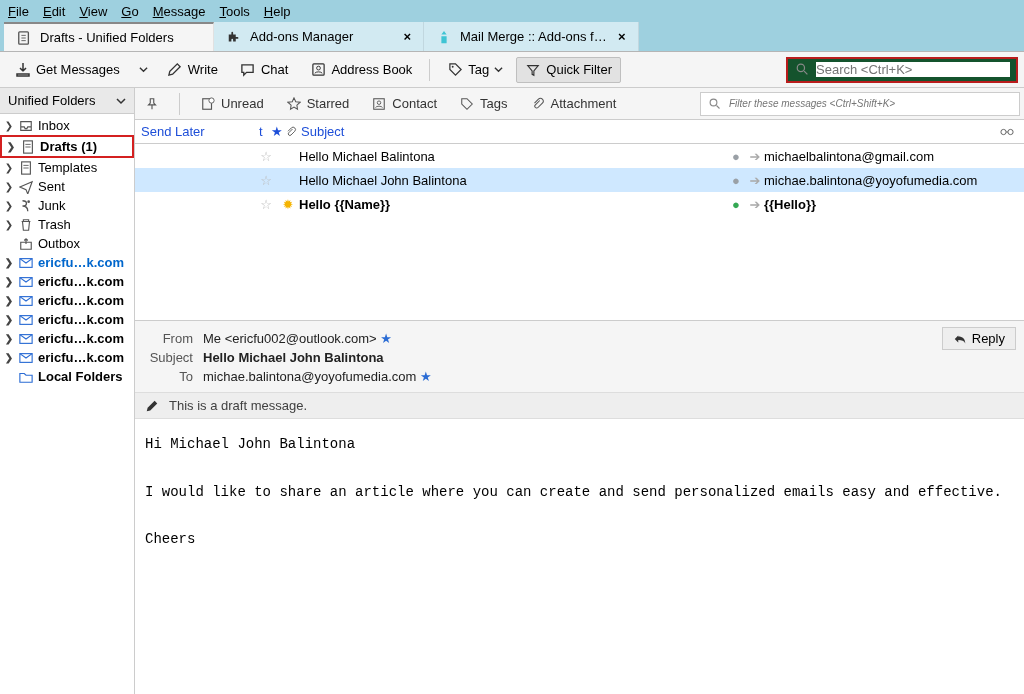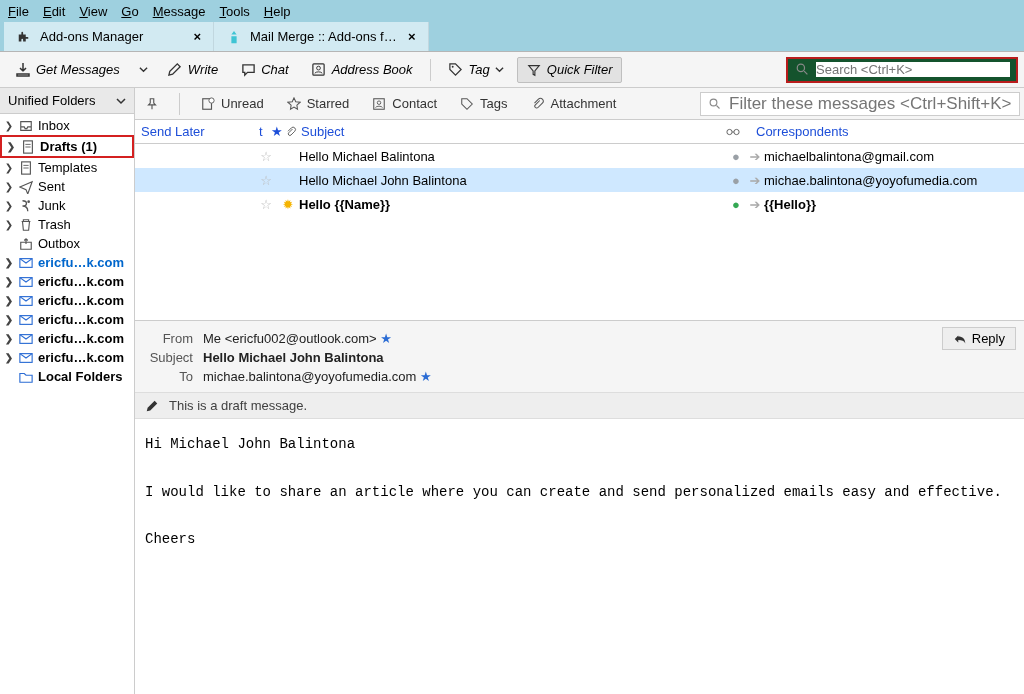--- a/index.html
+++ b/index.html
@@ -13,32 +13,32 @@
 
   
   .tabstrip { background: #9ed0df; display: flex; height: 30px; align-items: stretch; padding-left: 4px; border-bottom: 1px solid #b5b5b5;}
   .tab { display: flex; align-items: center; gap: 8px; padding: 0 12px; border-right: 1px solid rgba(0,0,0,.08);  min-width:210px;}
   .tab.active { background: #f5f5f5; border-top: 2px solid #888; }
   .tab .close { margin-left: auto; font-weight:bold; }
   .icon { display:inline-flex; width:16px; height:16px; align-items:center; justify-content:center;}
 
   
   .maintb { background: #f5f5f5; border-bottom:1px solid #ccc; display:flex; align-items:center; height:36px; padding:0 6px; gap:4px;}
-  .tbtn { display:flex; align-items:center; gap:5px; padding:4px 8px; border:1px solid transparent; border-radius:2px; cursor:default;font-style:italic;}
+  .tbtn { display:flex; align-items:center; gap:5px; padding:4px 8px; border:1px solid transparent; border-radius:2px; cursor:default;}
   .tbtn.drop { padding:4px 5px;}
   .sep { width:1px; background:#ccc; height:22px; margin:0 4px;}
   .tbtn.pressed{ background:#e2e2e2; border:1px solid #bfbfbf;}
   .searchbox { margin-left:auto; flex:0 0 232px; display:flex; align-items:center; border:2px solid #b91c1c; background:#14532d; height:26px; padding:0 6px; color:#888; gap:6px;}
   .searchbox input{ border:none; outline:none; flex:1; font-size:13px;}
 
   
   .filterbar { background:#f5f5f5; border-bottom:1px solid #ccc; display:flex; align-items:center; height:32px; padding:0 4px; gap:10px;}
   .filterbar .fbtn{ display:flex; align-items:center; gap:5px; padding:2px 6px; cursor:default; color:#333;}
   .filterbox { margin-left:auto; flex:0 0 320px; display:flex; align-items:center; border:1px solid #ccc; background:#fff; height:24px; padding:0 6px; color:#888; gap:6px;}
-  .filterbox input{ border:none; outline:none; flex:1; font-size:17px;}
+  .filterbox input{ border:none; outline:none; flex:1; font-size:10px;font-style:italic;}
 
   
   .layout { flex:1; display:flex; min-height:0;}
   .sidebar { width:135px; background:#fff; border-right:1px solid #ccc; display:flex; flex-direction:column;}
   .sidehdr { background:#e9e9e9; border-bottom:1px solid #ccc; height:26px; display:flex; align-items:center; padding:0 8px; gap:7px;}
   .sidehdr .chev { margin-left:auto;}
   .tree { padding:2px 0; overflow:auto;}
   .titem { display:flex; align-items:center; gap:4px; padding:2px 2px 2px 4px; white-space:nowrap; cursor:default;}
   .titem.sel{ border:2px solid #d42020; font-weight:bold;}
   .titem.bold{ font-weight:bold;}
@@ -80,20 +80,31 @@
   <span><u>F</u>ile</span>
   <span><u>E</u>dit</span>
   <span><u>V</u>iew</span>
   <span><u>G</u>o</span>
   <span><u>M</u>essage</span>
   <span><u>T</u>ools</span>
   <span><u>H</u>elp</span>
 </div>
 
 <div class="tabstrip">
+  <div class="tab active">
+    <span class="icon">
+        <svg width="14" height="14" viewBox="0 0 16 16">
+          <rect x="2" y="1" width="11" height="14" rx="1" fill="none" stroke="#555" stroke-width="1.5"></rect>
+          <line x1="5" y1="5" x2="10" y2="5" stroke="#555"></line>
+          <line x1="5" y1="8" x2="10" y2="8" stroke="#555"></line>
+          <line x1="5" y1="11" x2="10" y2="11" stroke="#555"></line>
+        </svg>
+      </span>
+    <span>Drafts - Unified Folders</span>
+  </div>
   <div class="tab" style="background:#d2eaf2">
     <span class="icon">
         <svg width="14" height="14" viewBox="0 0 16 16">
           <path d="M2 5h3V3a1 1 0 012 0v2h3v3h2a1 1 0 010 2h-2v3H7v-2a1 1 0 00-2 0v2H2V5z" fill="#333"></path>
         </svg>
       </span>
     <span>Add-ons Manager</span>
     <span class="close">×</span>
   </div>
   <div class="tab" style="background:#d2eaf2">
@@ -404,21 +415,20 @@
           </svg>
         </div>
       <div class="c" style="flex:1">Subject</div>
       <div class="c" style="width:30px">
           <svg width="14" height="8" viewBox="0 0 16 8">
             <circle cx="4" cy="4" r="3" fill="none" stroke="#555"></circle>
             <circle cx="12" cy="4" r="3" fill="none" stroke="#555"></circle>
             <line x1="7" y1="4" x2="9" y2="4" stroke="#555"></line>
           </svg>
         </div>
-      <div class="c" style="width:274px">Correspondents</div>
     </div>
 
     <div class="msglist" id="msglist" style="height:176px;">
         <div class="mrow">
           <div style="width:118px"></div>
           <div class="star">☆</div>
           <div class="new"></div>
           <div class="subj">Hello Michael Balintona</div>
           <div class="dot"><span style="color:#9aa0a6">●</span></div>
           <div class="arrow">➔</div>

